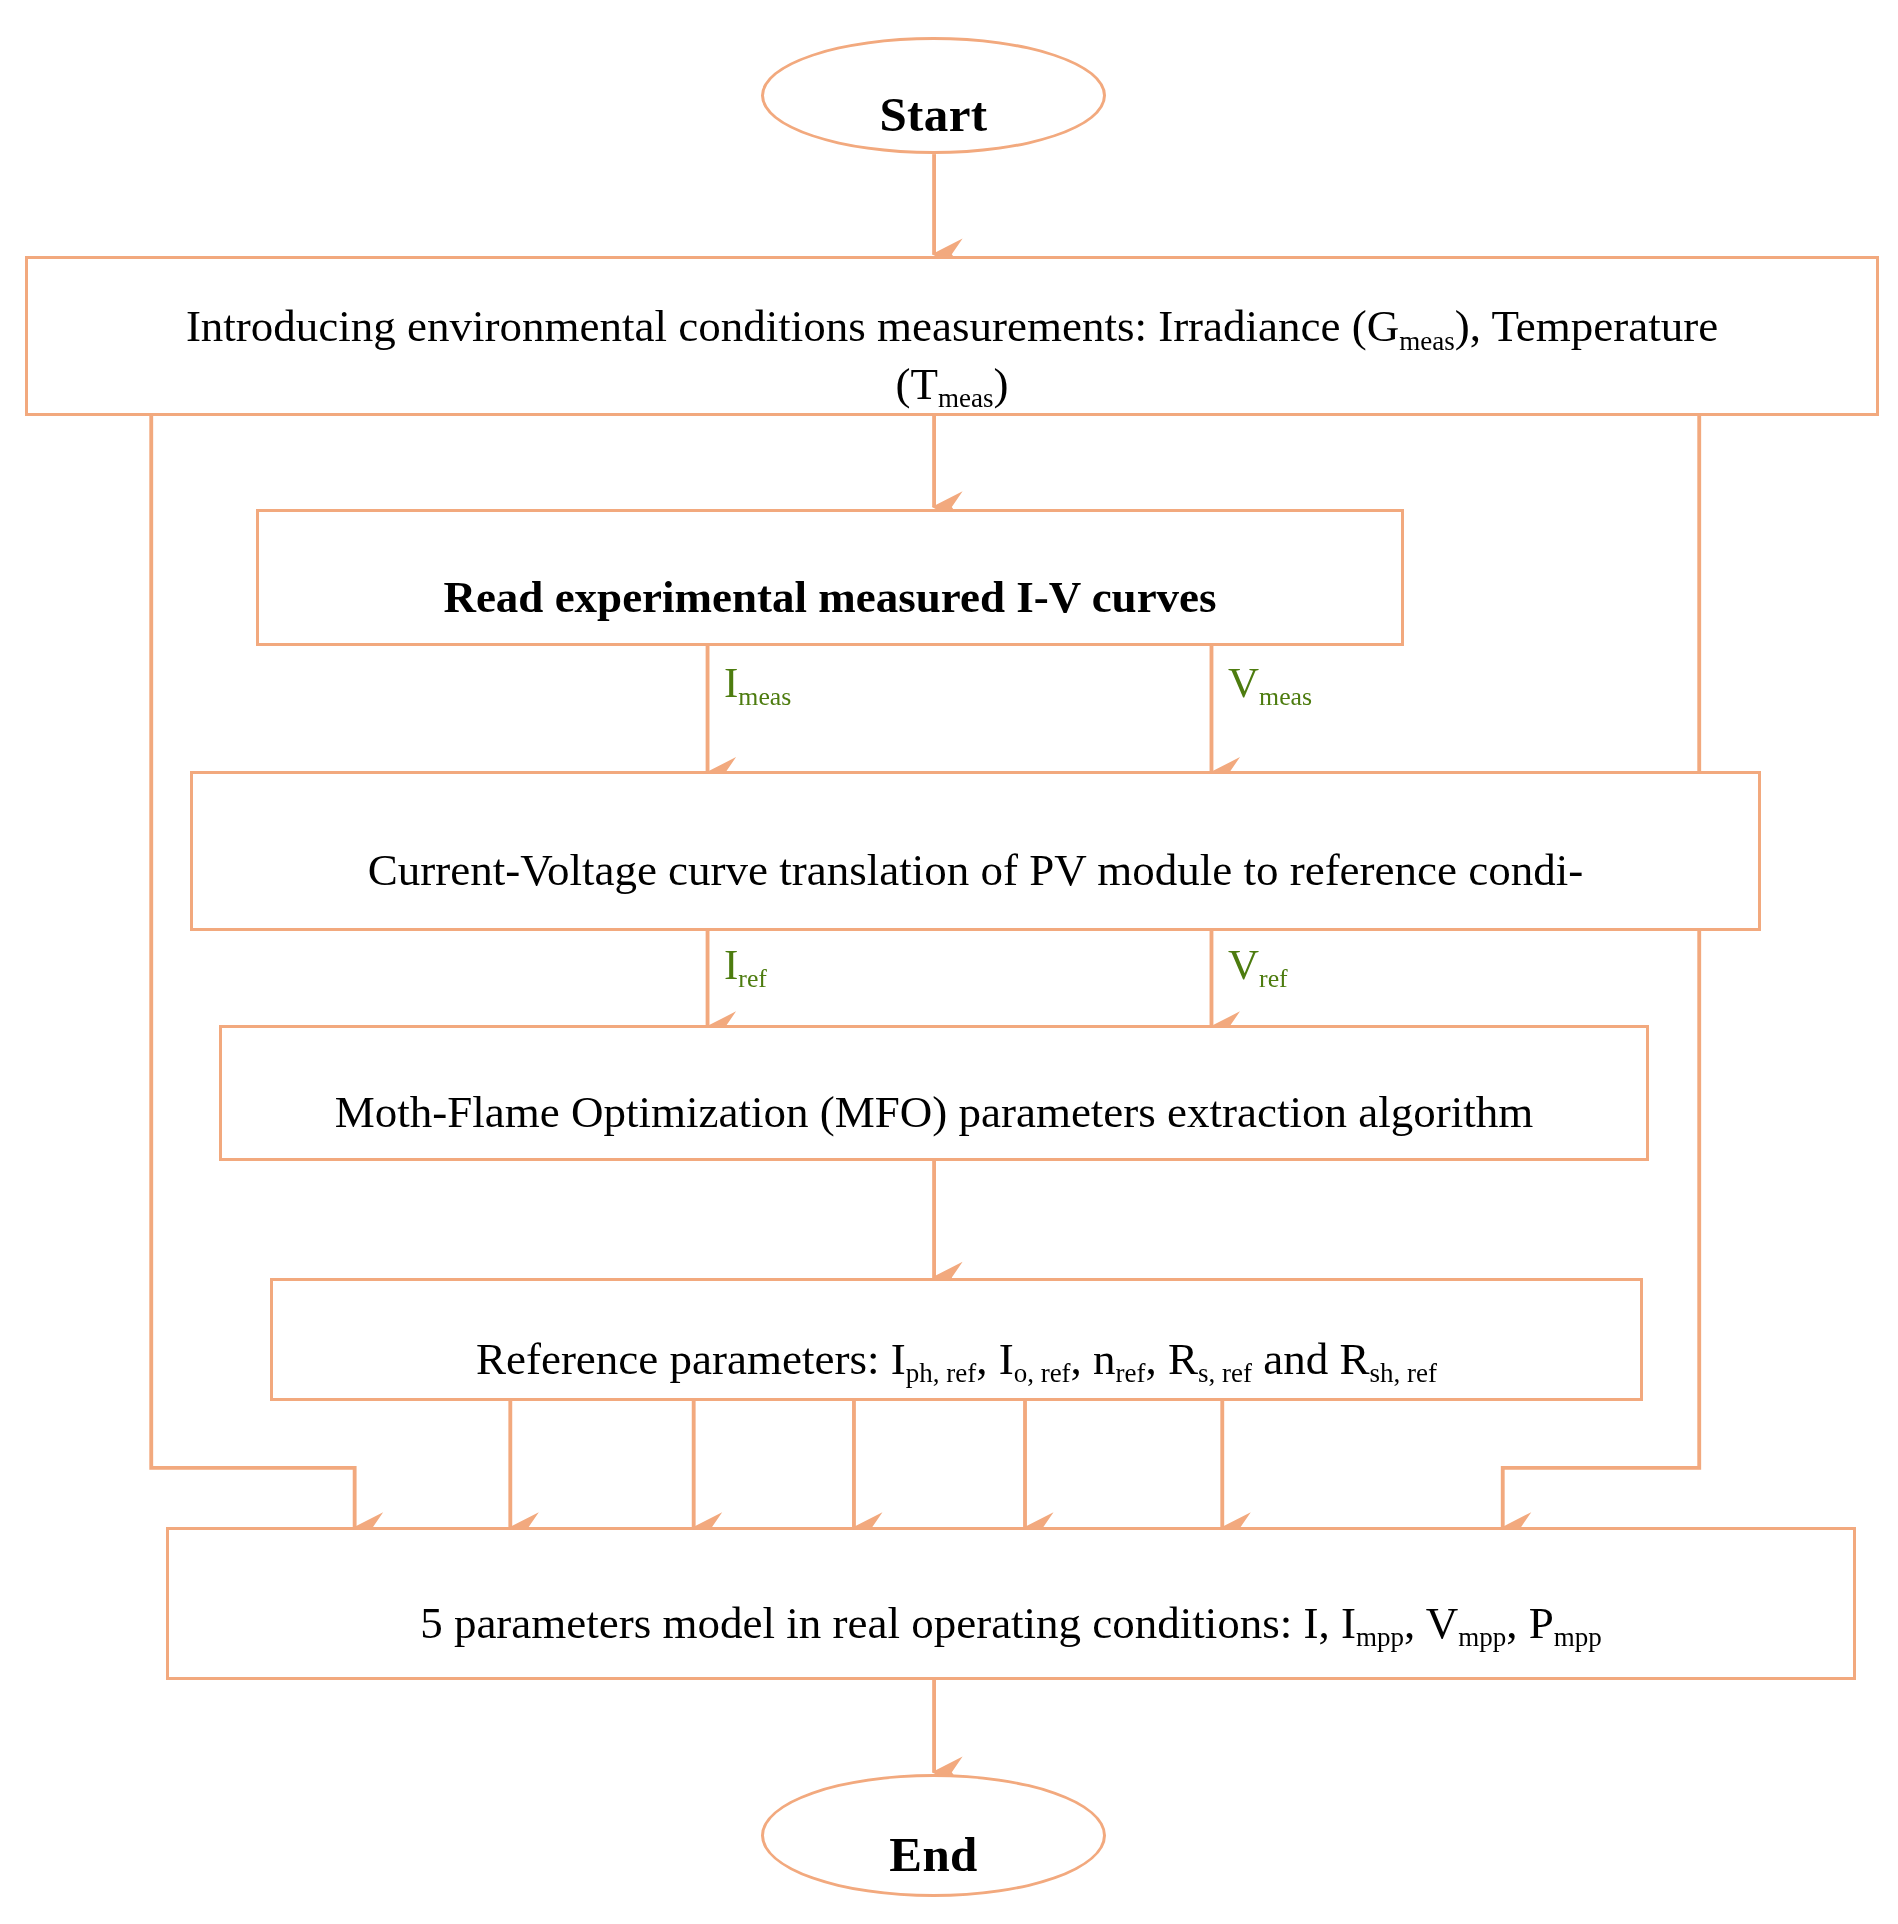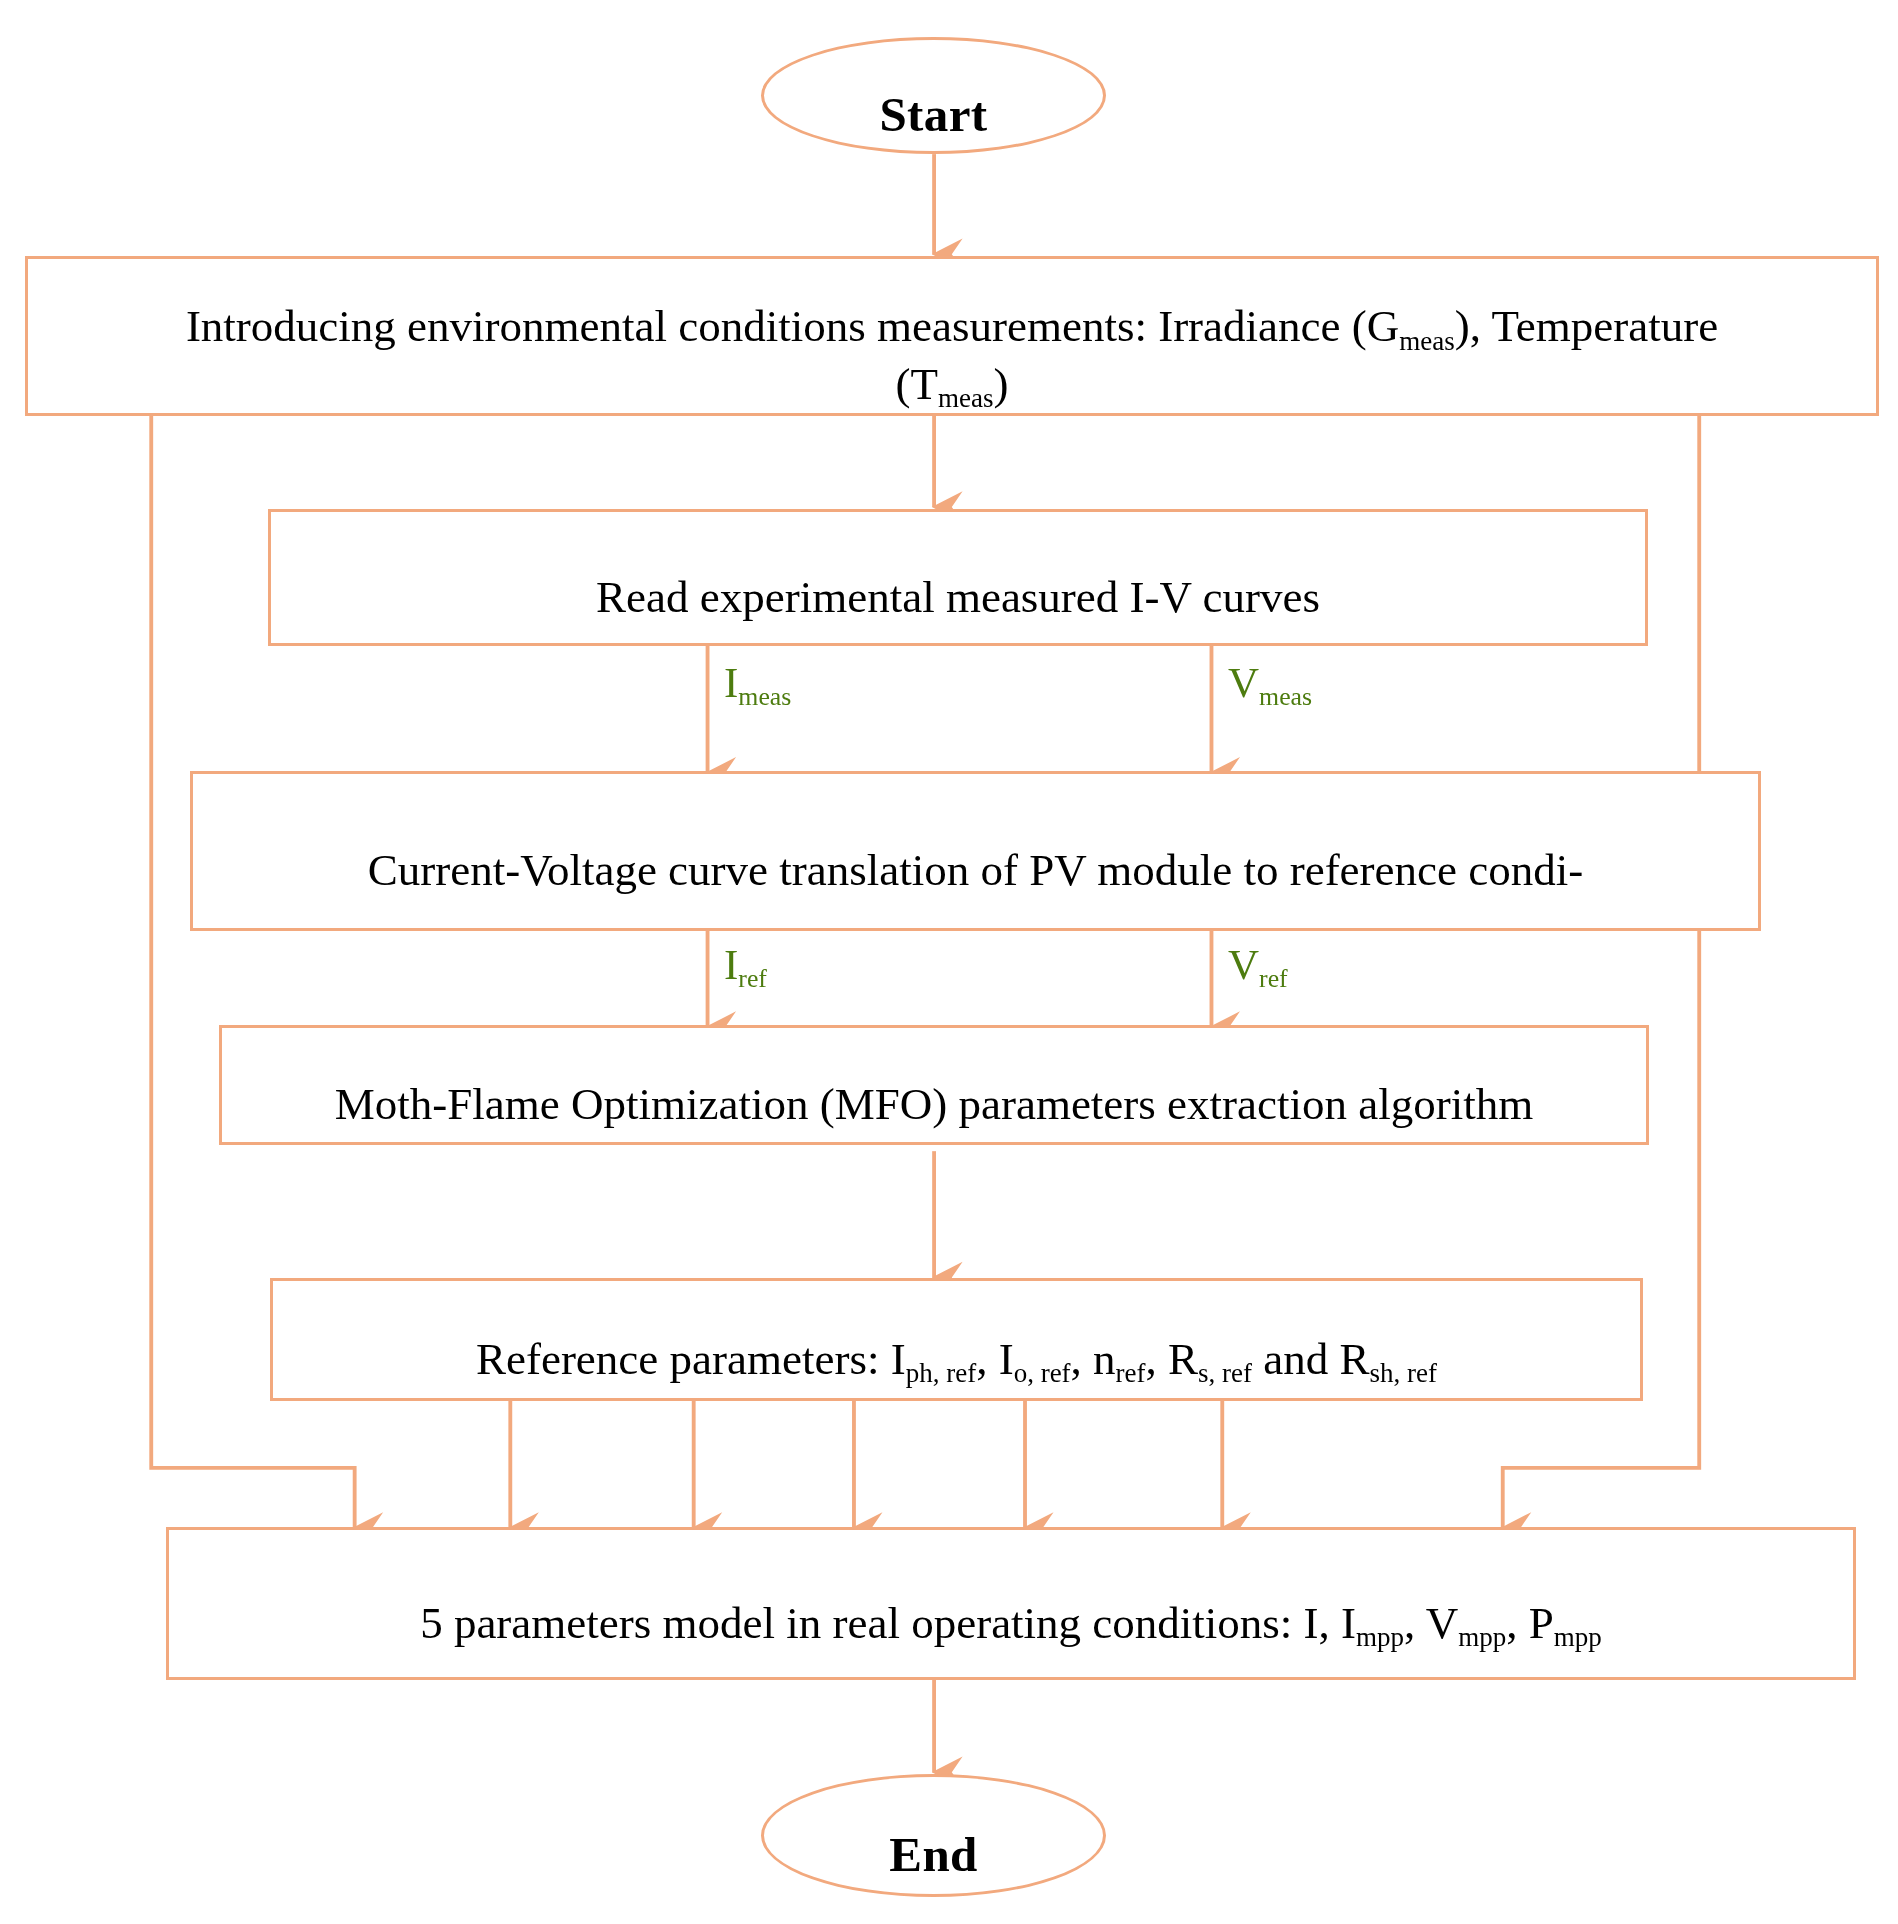--- a/index.html
+++ b/index.html
@@ -114,21 +114,21 @@
     <span class="node-text t-start">Start</span>
   </div>
 
   <div class="node box" style="left:25px; top:256px; width:1854px; height:160px;">
     <span class="node-text t-box1">
       <span>Introducing environmental conditions measurements: Irradiance (G</span><sub>meas</sub><span>), Temperature</span><br>
       <span>(T</span><sub>meas</sub><span>)</span>
     </span>
   </div>
 
-  <div class="node box" style="left:268px; top:509px; width:1380px; height:137px;">
+  <div class="node box" style="left:256px; top:509px; width:1148px; height:137px;font-weight:bold;">
     <span class="node-text t-box2">Read experimental measured I-V curves</span>
   </div>
 
   <div class="edge-label" style="left:724px; top:661px;">
     <span>I</span><sub>meas</sub>
   </div>
   <div class="edge-label" style="left:1228px; top:661px;">
     <span>V</span><sub>meas</sub>
   </div>
 
@@ -138,21 +138,21 @@
     </span>
   </div>
 
   <div class="edge-label" style="left:724px; top:943px;">
     <span>I</span><sub>ref</sub>
   </div>
   <div class="edge-label" style="left:1228px; top:943px;">
     <span>V</span><sub>ref</sub>
   </div>
 
-  <div class="node box" style="left:219px; top:1025px; width:1430px; height:120px;">
+  <div class="node box" style="left:219px; top:1025px; width:1430px; height:136px;">
     <span class="node-text t-box4">Moth-Flame Optimization (MFO) parameters extraction algorithm</span>
   </div>
 
   <div class="node box" style="left:270px; top:1278px; width:1373px; height:123px;">
     <span class="node-text t-box5">
       <span>Reference parameters: I</span><sub>ph, ref</sub><span>, I</span><sub>o, ref</sub><span>, n</span><sub>ref</sub><span>, R</span><sub>s,  ref</sub><span> and R</span><sub>sh, ref</sub>
     </span>
   </div>
 
   <div class="node box" style="left:166px; top:1527px; width:1690px; height:153px;">

